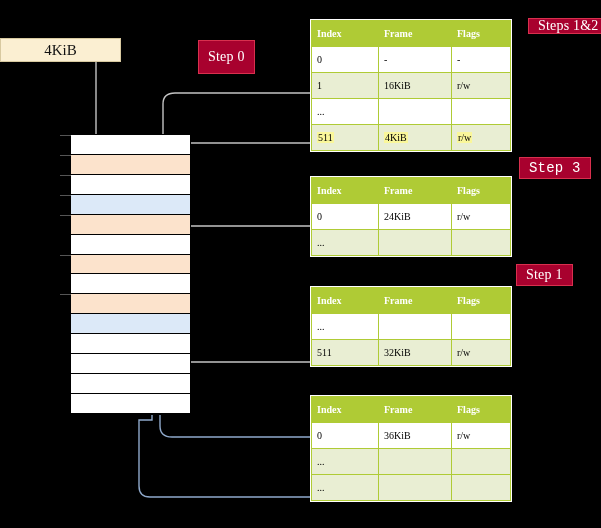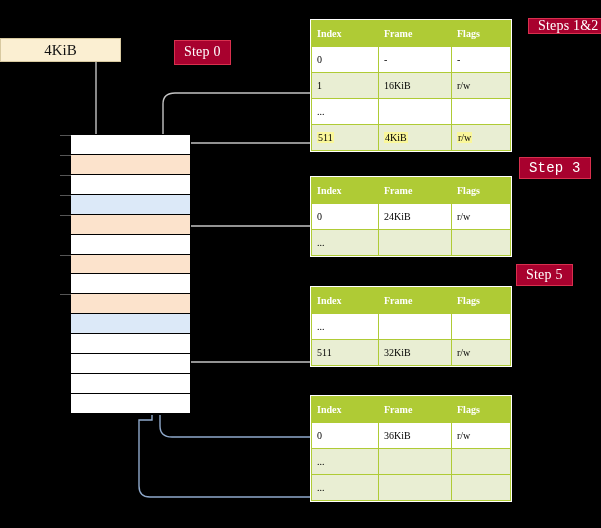--- a/index.html
+++ b/index.html
@@ -100,31 +100,31 @@
       <path d="M312,437 L172,437 Q160,437 160,426 L160,345 L160,210" marker-end="url(#ahBlue)"></path>
 
       <path d="M312,497 L150,497 Q139,497 139,486 L139,437 L139,420 L152,420 L152,330" marker-end="url(#ahBlue)"></path>
     </g>
   </svg>
 
   <div class="labelbox" style="left:0px;top:38px;width:121px;height:24px;">
     <span>4KiB</span>
   </div>
 
-  <div class="badge" style="left:174px;top:40px;height:25px;">
+  <div class="badge" style="left:198px;top:40px;height:34px;">
     <span>Step 0</span>
   </div>
   <div class="badge" style="left:528px;top:18px;height:16px;">
     <span>Steps 1&amp;2</span>
   </div>
   <div class="badge" style="left:519px;top:157px;height:22px;font-family:Liberation Mono, monospace;">
     <span>Step 3</span>
   </div>
   <div class="badge" style="left:516px;top:264px;height:22px;">
-    <span>Step 5</span>
+    <span>Step 1</span>
   </div>
 
   <div id="memcol" style="left:70px;top:134px;width:121px;height:281px;">
       <div class="memrow" style="height: 19.9286px;"></div>
       <div class="memrow orange" style="height: 19.9286px;"></div>
       <div class="memrow" style="height: 19.9286px;"></div>
       <div class="memrow blue" style="height: 19.9286px;"></div>
       <div class="memrow orange" style="height: 19.9286px;"></div>
       <div class="memrow" style="height: 19.9286px;"></div>
       <div class="memrow orange" style="height: 19.9286px;"></div>

